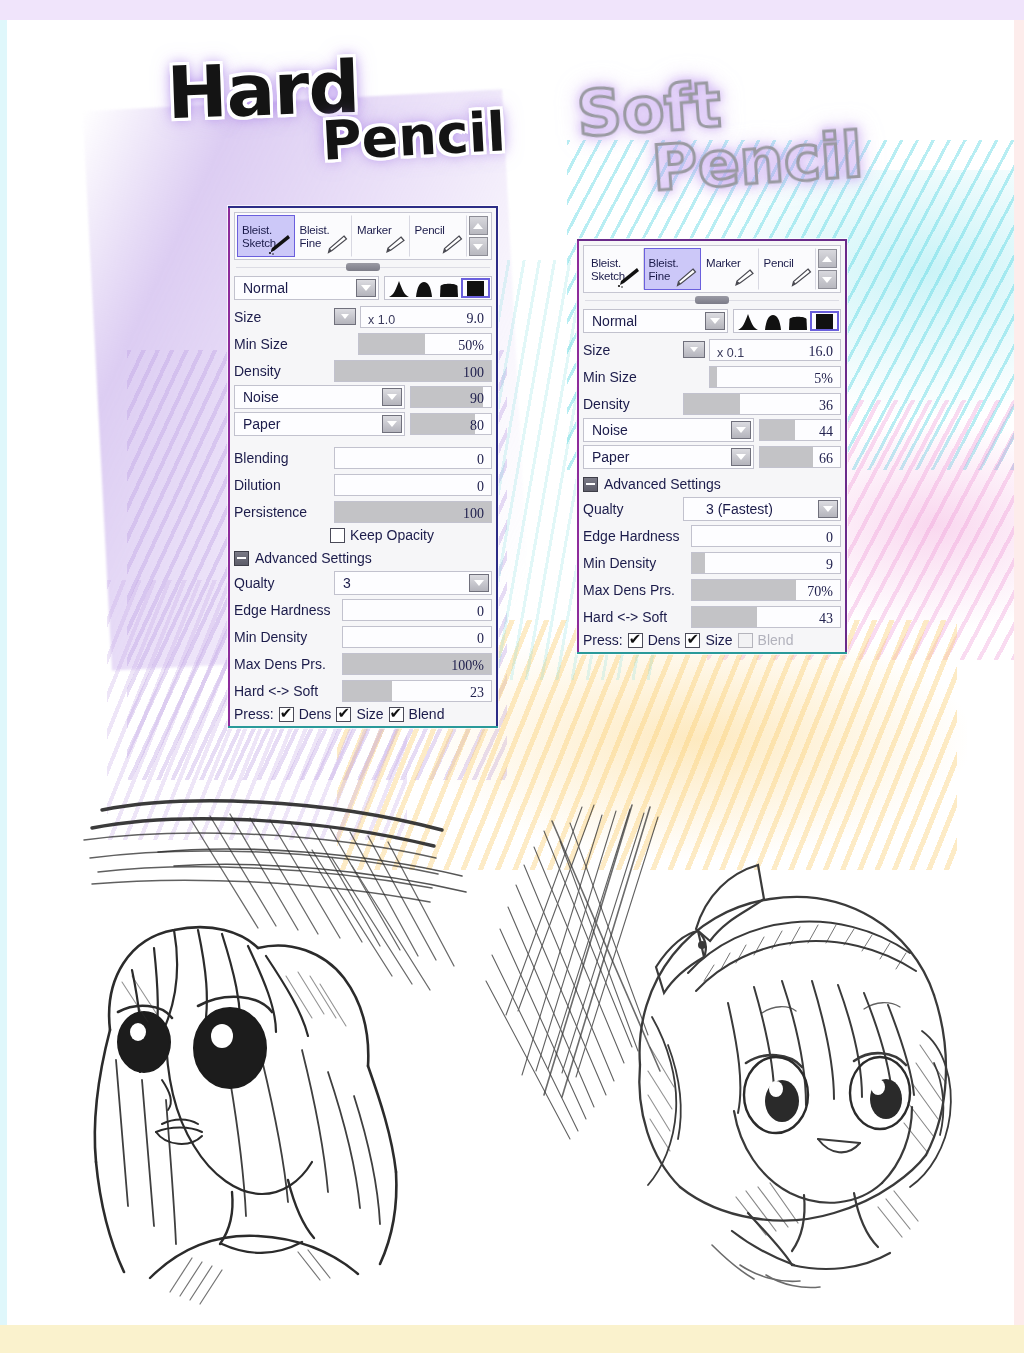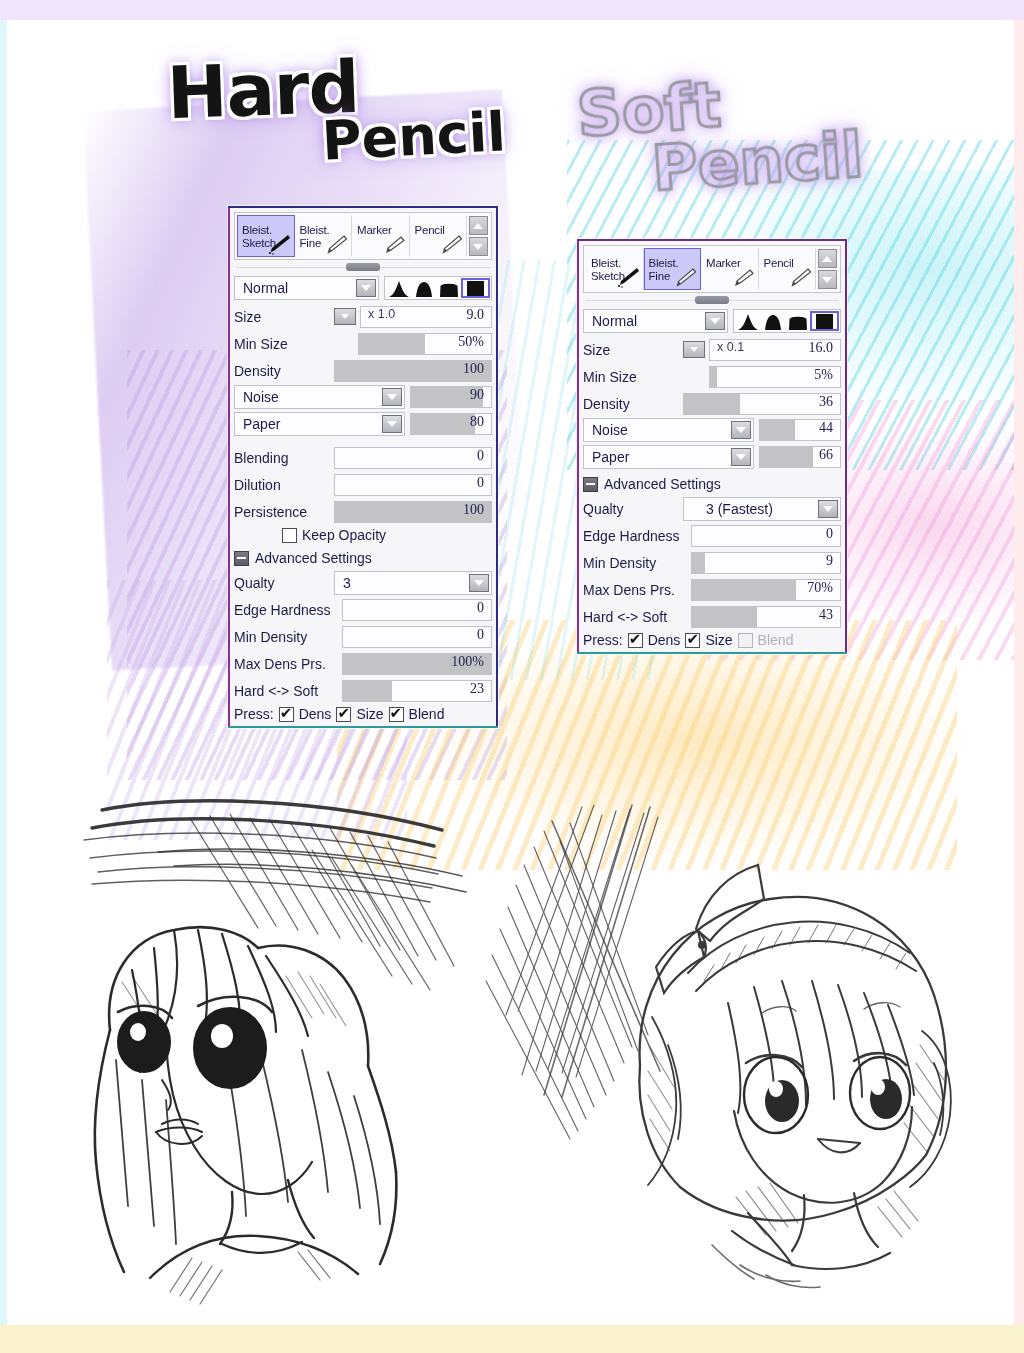--- a/index.html
+++ b/index.html
@@ -221,21 +221,21 @@
   }
 
   
   .row { display: flex; align-items: center; height: 25px; margin-bottom: 2px; gap: 4px; }
   .row .lab { flex: 0 0 96px; font-size: 14px; color:#1b1b4a; white-space: nowrap; }
   .row .lab.wide { flex: 0 0 104px; }
 
   .field {
     flex: 1 1 auto; height: 22px; position: relative;
     background: #fdfdff; border: 1px solid #c2c2ce;
-    display: flex; align-items: flex-start; overflow: hidden;
+    display: flex; align-items: flex-end; overflow: hidden;
   }
   .field .fill {
     position: absolute; left: 0; top: 0; bottom: 0;
     background: #c3c3c6;
   }
   .field .txt {
     position: relative; margin-left: auto; padding-right: 7px;
     font-size: 14px; color: #22224f; z-index: 2; font-family: Liberation Serif, serif;
   }
   .field .pre {
@@ -291,21 +291,21 @@
   }
   .advbox {
     width: 15px; height: 15px;
     background: linear-gradient(#7a7a86,#5c5c68);
     border: 1px solid #3e3e48;
     display: flex; align-items: center; justify-content: center;
   }
   .advbox::after { content:""; display:block; width:9px; height:2px; background:#fff; }
 
   .chkrow { display: flex; align-items: center; gap: 5px; font-size: 14px; margin-top: 3px; }
-  .chkrow.right { justify-content: center; }
+  .chkrow.right { justify-content: flex-end; }
   .chk {
     width: 15px; height: 15px; background: #fff;
     border: 1px solid #4a4a58; position: relative; flex: 0 0 15px;
   }
   .chk.on::after {
     content:"✔"; position:absolute; left: 0px; top: -4px;
     font-size: 15px; color: #111; font-family: "DejaVu Sans", sans-serif;
     line-height: 18px;
   }
   .chk.dis { border-color: #b4b4bc; background:#f2f2f4; }

